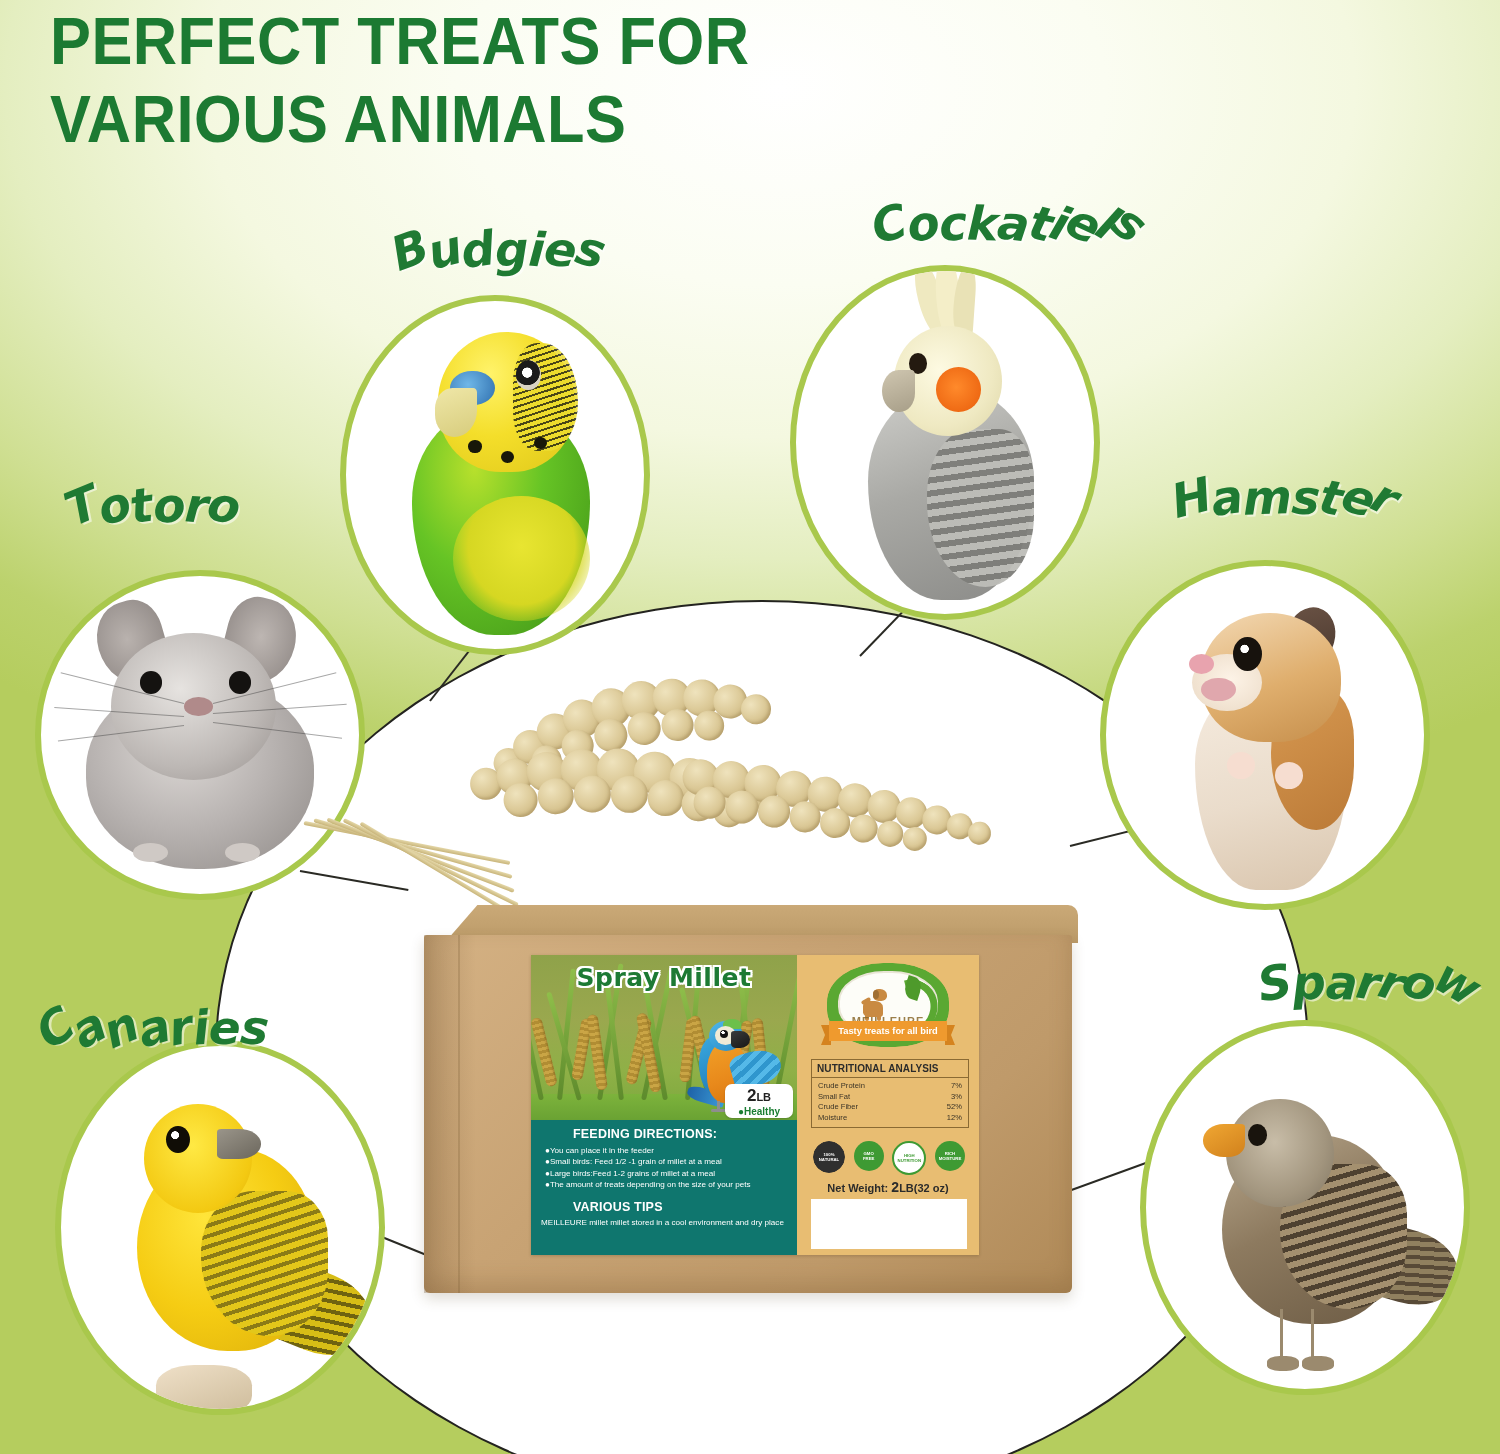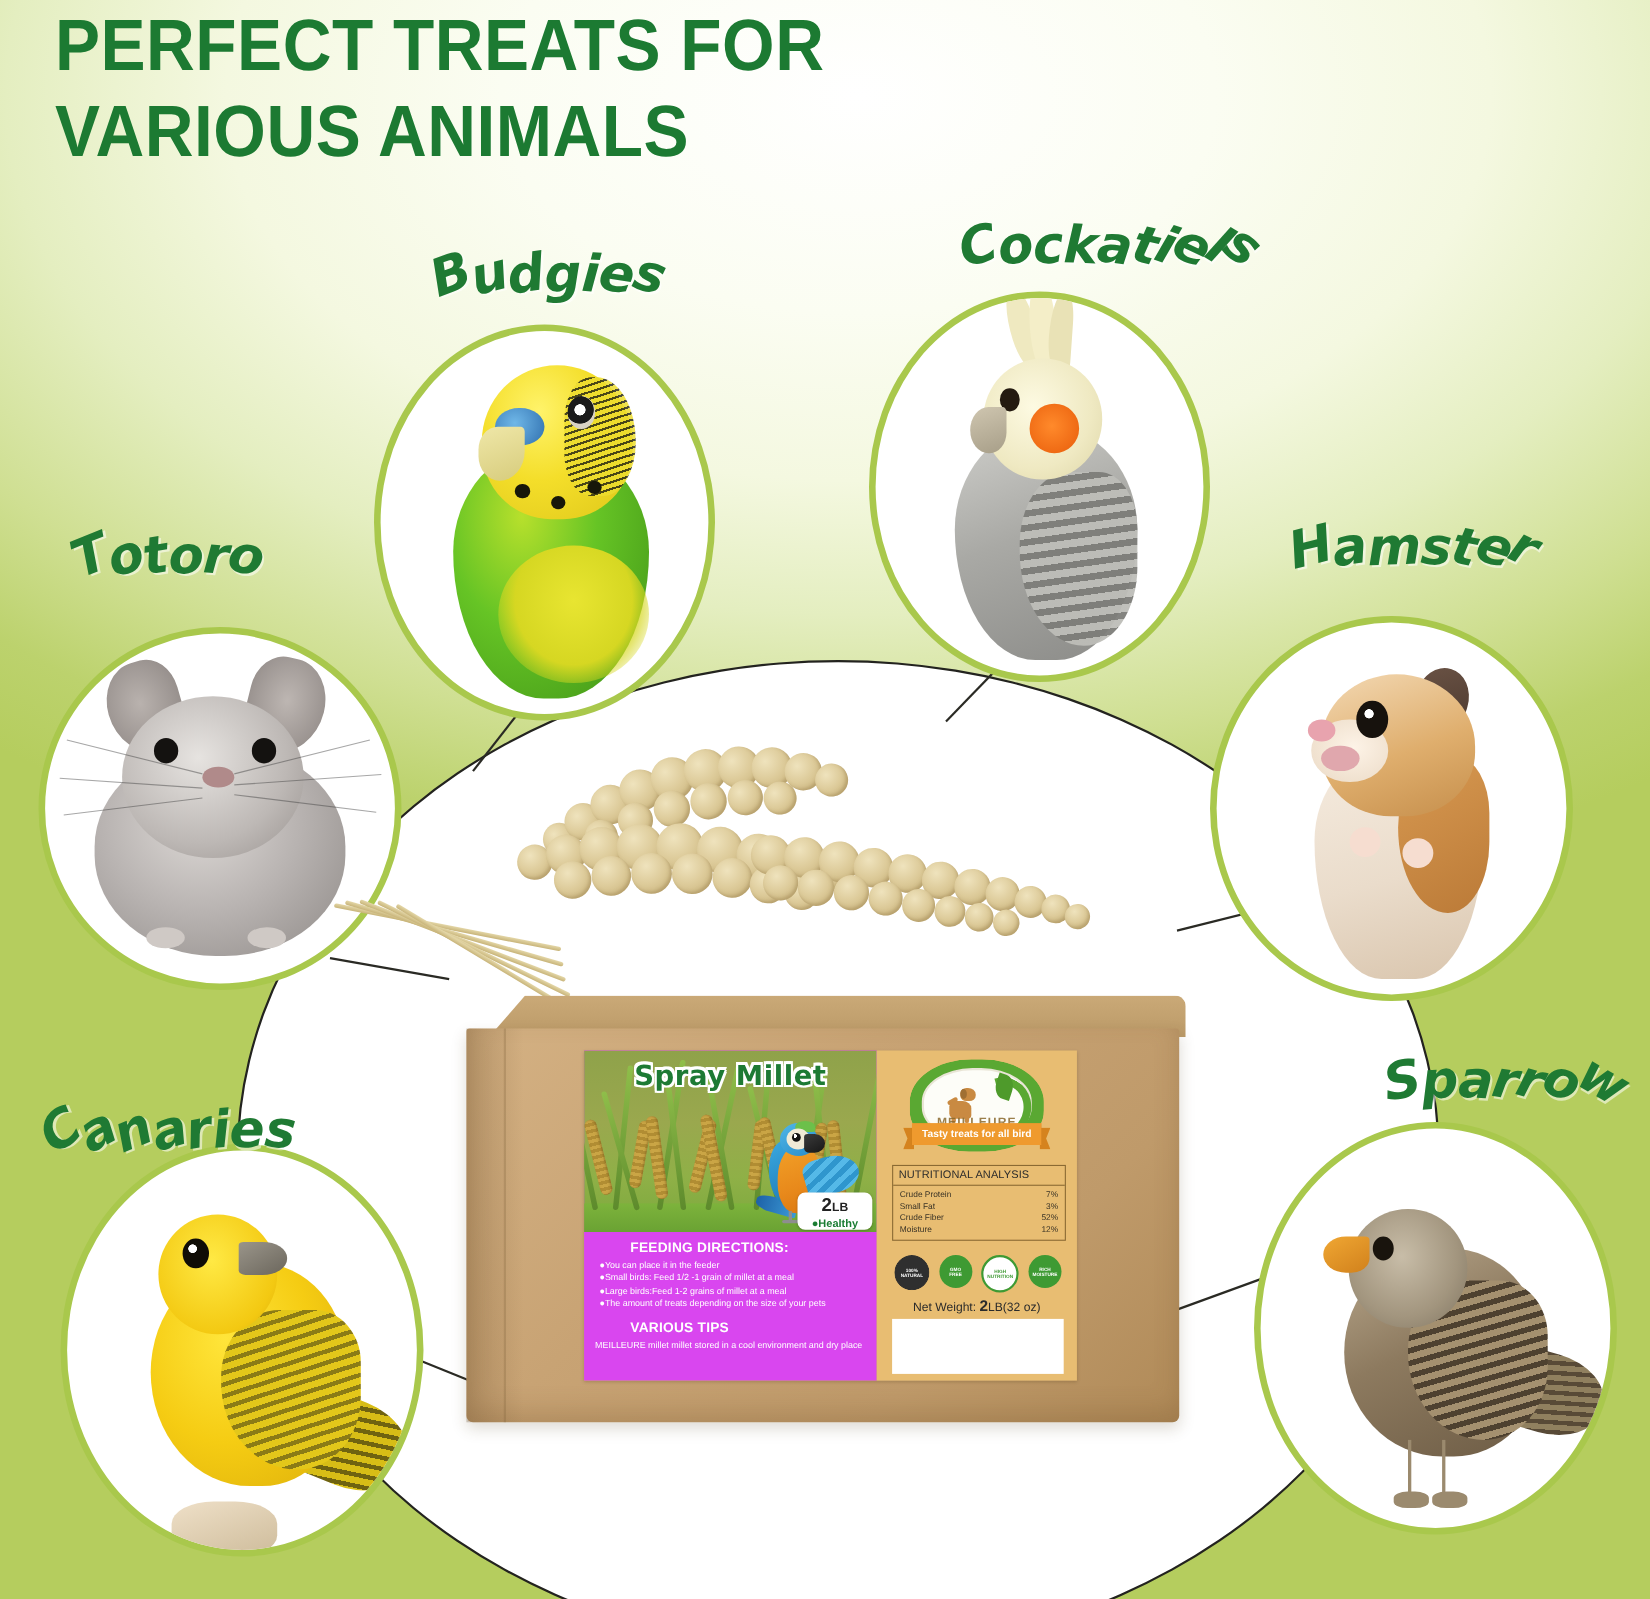--- a/index.html
+++ b/index.html
@@ -169,21 +169,21 @@
     background:linear-gradient(135deg,#d4b183 0%,#c8a374 38%,#bf9a6a 72%,#b08a58 100%);
     border-radius:3px 3px 6px 6px;
     box-shadow:inset 0 -10px 22px rgba(110,80,40,.25),0 6px 14px rgba(80,60,30,.18);}
   .box-edge{position:absolute;left:6px;top:30px;width:52px;height:358px;
     background:linear-gradient(to right,rgba(110,80,45,.30),rgba(110,80,45,0));}
   .box-seam{position:absolute;left:40px;top:30px;width:2px;height:358px;background:rgba(120,90,50,.25);}
 
   
   .label{position:absolute;left:113px;top:50px;width:448px;height:300px;display:flex;
     box-shadow:0 1px 3px rgba(70,50,20,.25);}
-  .label-left{width:266px;background:#d946ef;position:relative;overflow:hidden;}
+  .label-left{width:266px;background:#0f766e;position:relative;overflow:hidden;}
   .label-right{width:182px;background:#e8bd72;position:relative;}
 
   
   .field{position:absolute;left:0;top:0;width:266px;height:165px;overflow:hidden;
     background:linear-gradient(to bottom,#8fa24a 0%,#9aa84e 40%,#8fb047 70%,#7aa83c 100%);}
   .field-grass{position:absolute;left:0;bottom:0;width:100%;height:26px;
     background:linear-gradient(to bottom,#7db33c,#6aa233);}
   .blade{position:absolute;bottom:20px;width:5px;border-radius:3px;
     background:linear-gradient(to top,#5d8a2c,#8fbe4a);transform-origin:bottom center;}
   .head{position:absolute;width:11px;border-radius:6px;
@@ -257,35 +257,35 @@
   .ribbon{position:absolute;left:2px;top:58px;width:118px;height:20px;
     background:#ef9a2e;display:flex;align-items:center;justify-content:center;
     box-shadow:0 1px 2px rgba(0,0,0,.2);
     clip-path:polygon(0 0,100% 0,100% 100%,0 100%);}
   .ribbon span{font-size:9.3px;font-weight:bold;color:#fff;white-space:nowrap;}
   .ribbon-l,.ribbon-r{position:absolute;top:62px;width:10px;height:20px;background:#d5831e;}
   .ribbon-l{left:-6px;clip-path:polygon(0 0,100% 0,100% 100%,0 100%,40% 50%);}
   .ribbon-r{right:-6px;clip-path:polygon(0 0,100% 0,60% 50%,100% 100%,0 100%);}
 
   .nutri{position:absolute;left:14px;top:104px;width:156px;border:1px solid #8a6a33;}
-  .nutri-title{font-size:10px;font-weight:normal;color:#2b2b2b;padding:3px 5px;
+  .nutri-title{font-size:10px;font-weight:bold;color:#2b2b2b;padding:3px 5px;
     border-bottom:1px solid #8a6a33;letter-spacing:.1px;}
   .nutri-rows{padding:3px 6px 4px;}
   .nutri-row{display:flex;justify-content:space-between;font-size:7.6px;line-height:10.5px;color:#3a3326;}
 
   .seals{position:absolute;left:16px;top:186px;width:152px;display:flex;justify-content:space-between;}
   .seal{width:30px;height:30px;border-radius:50%;display:flex;align-items:center;justify-content:center;
     text-align:center;line-height:5.4px;font-size:4.3px;font-weight:bold;color:#fff;}
   .seal.dark{background:#2f2f2f;border:1.5px solid #2f2f2f;
     -webkit-mask:radial-gradient(circle,#000 99%,transparent 100%);}
   .seal.green{background:#3e9a33;}
   .seal.lt{background:#ffffff;color:#3e9a33;border:2px solid #3e9a33;}
 
   .netw{position:absolute;left:0;right:0;top:224px;text-align:center;
-    font-size:11px;font-weight:normal;color:#2b2b2b;}
+    font-size:11px;font-weight:bold;color:#2b2b2b;}
   .netw b{font-size:14px;}
   .whitebox{position:absolute;left:14px;top:244px;width:156px;height:50px;background:#fff;}
 
   
   .conn{position:absolute;background:#2a2a24;height:2px;transform-origin:left center;}
 </style>
 </head>
 <body>
 
 <div class="stage">

